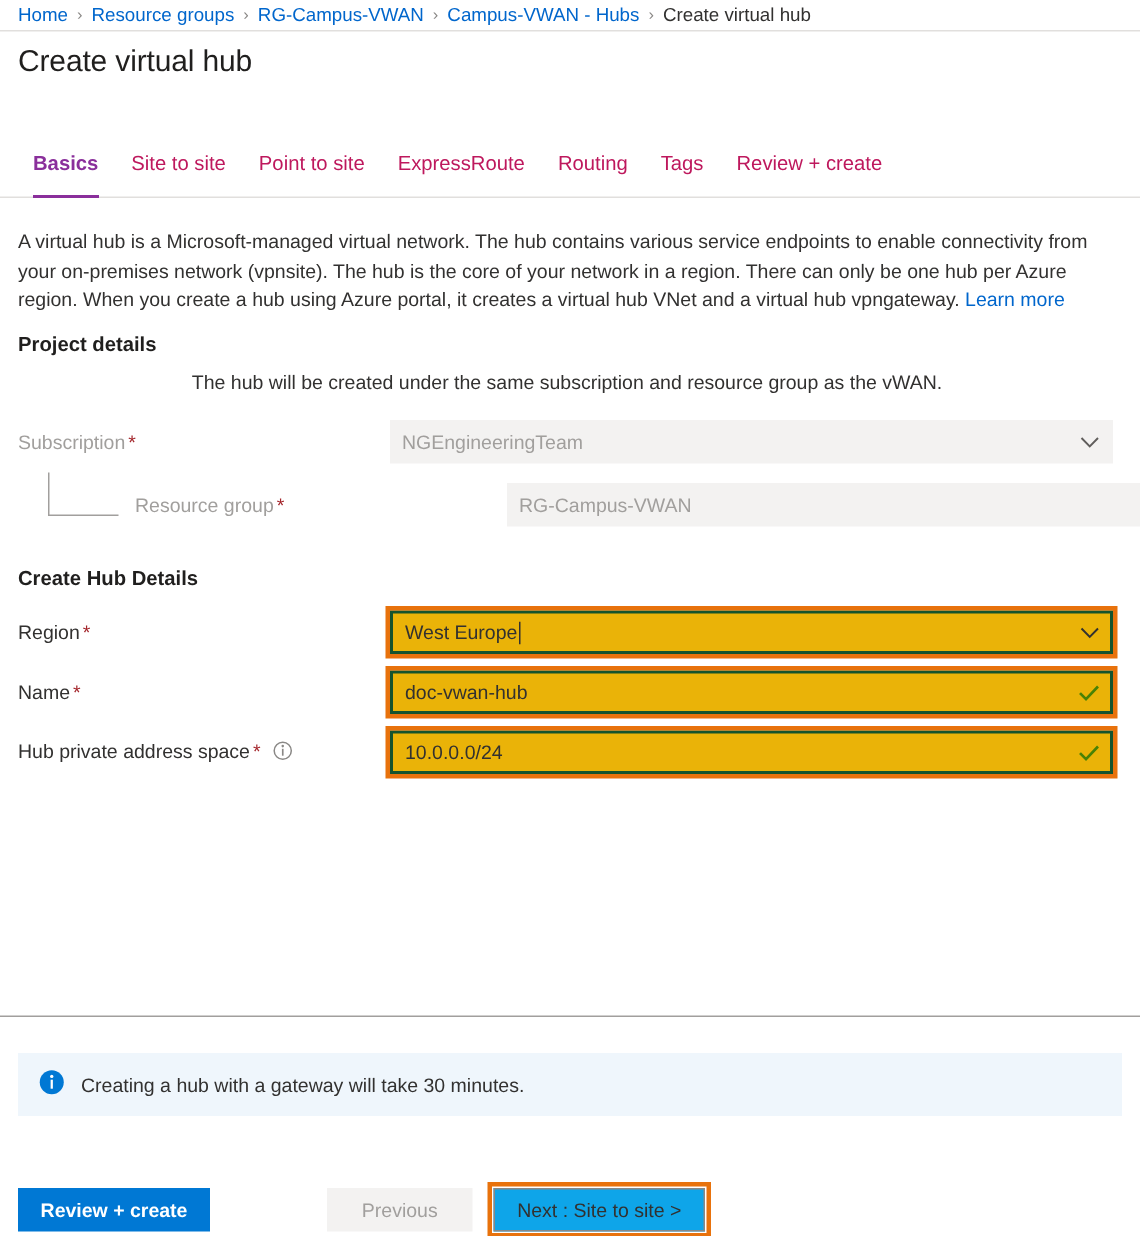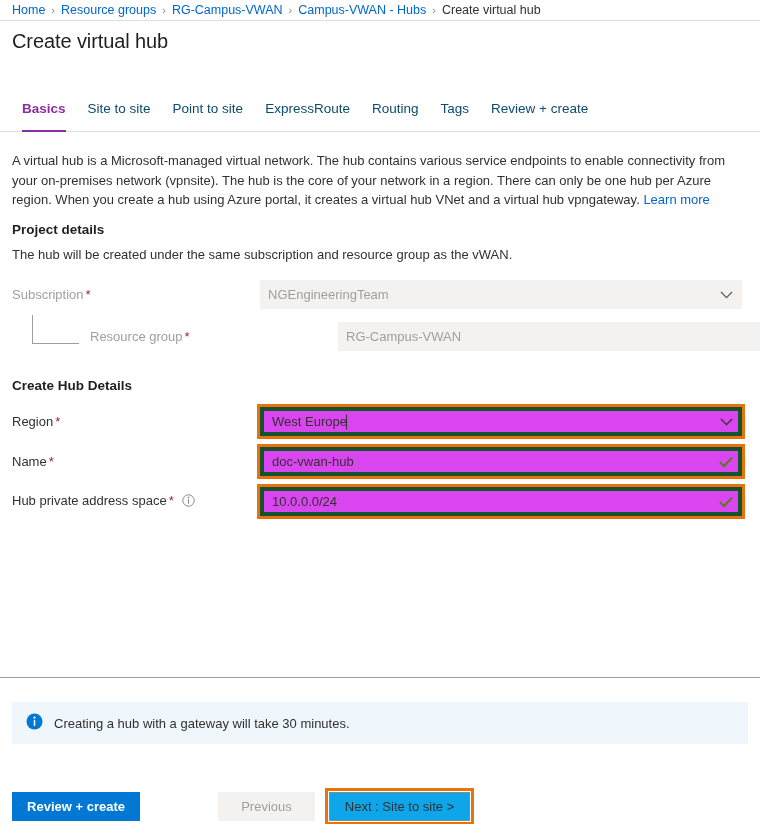--- a/index.html
+++ b/index.html
@@ -71,21 +71,21 @@
   .tabs {
     display: flex;
     align-items: flex-start;
     height: 100%;
     position: relative;
     z-index: 2;
     margin-top: 48px;
   }
   .tab {
     font-size: 13.5px;
-    color: #0c4a6e;
+    color: #be185d;
     padding: 0 11px;
     white-space: nowrap;
     cursor: pointer;
     position: relative;
     height: 100%;
     display: flex;
     align-items: flex-start;
     box-sizing: border-box;
   }
   .tab:first-child { padding-left: 6px; }
@@ -121,20 +121,21 @@
   .section-head {
     font-size: 13.5px;
     font-weight: 600;
     color: #201f1e;
     margin-top: 12px;
   }
   .section-sub {
     font-size: 13px;
     color: #323130;
     margin-top: 10px;
+    text-align: center;
   }
 
   
   .form-row {
     display: flex;
     align-items: center;
     margin-top: 13px;
     position: relative;
     height: 30px;
   }
@@ -161,22 +162,22 @@
     height: 29px;
     box-sizing: border-box;
     display: flex;
     align-items: center;
     position: relative;
   }
   .field input {
     width: 100%;
     height: 100%;
     box-sizing: border-box;
-    border: 4px solid #14532d;
-    background: #d946ef;
+    border: 2px solid #14532d;
+    background: #eab308;
     font-family: "Liberation Sans", sans-serif;
     font-size: 13px;
     color: #323130;
     padding: 0 30px 0 8px;
     outline: none;
   }
   .field.disabled input {
     border: none;
     background: #f3f2f1;
     color: #a19f9d;

